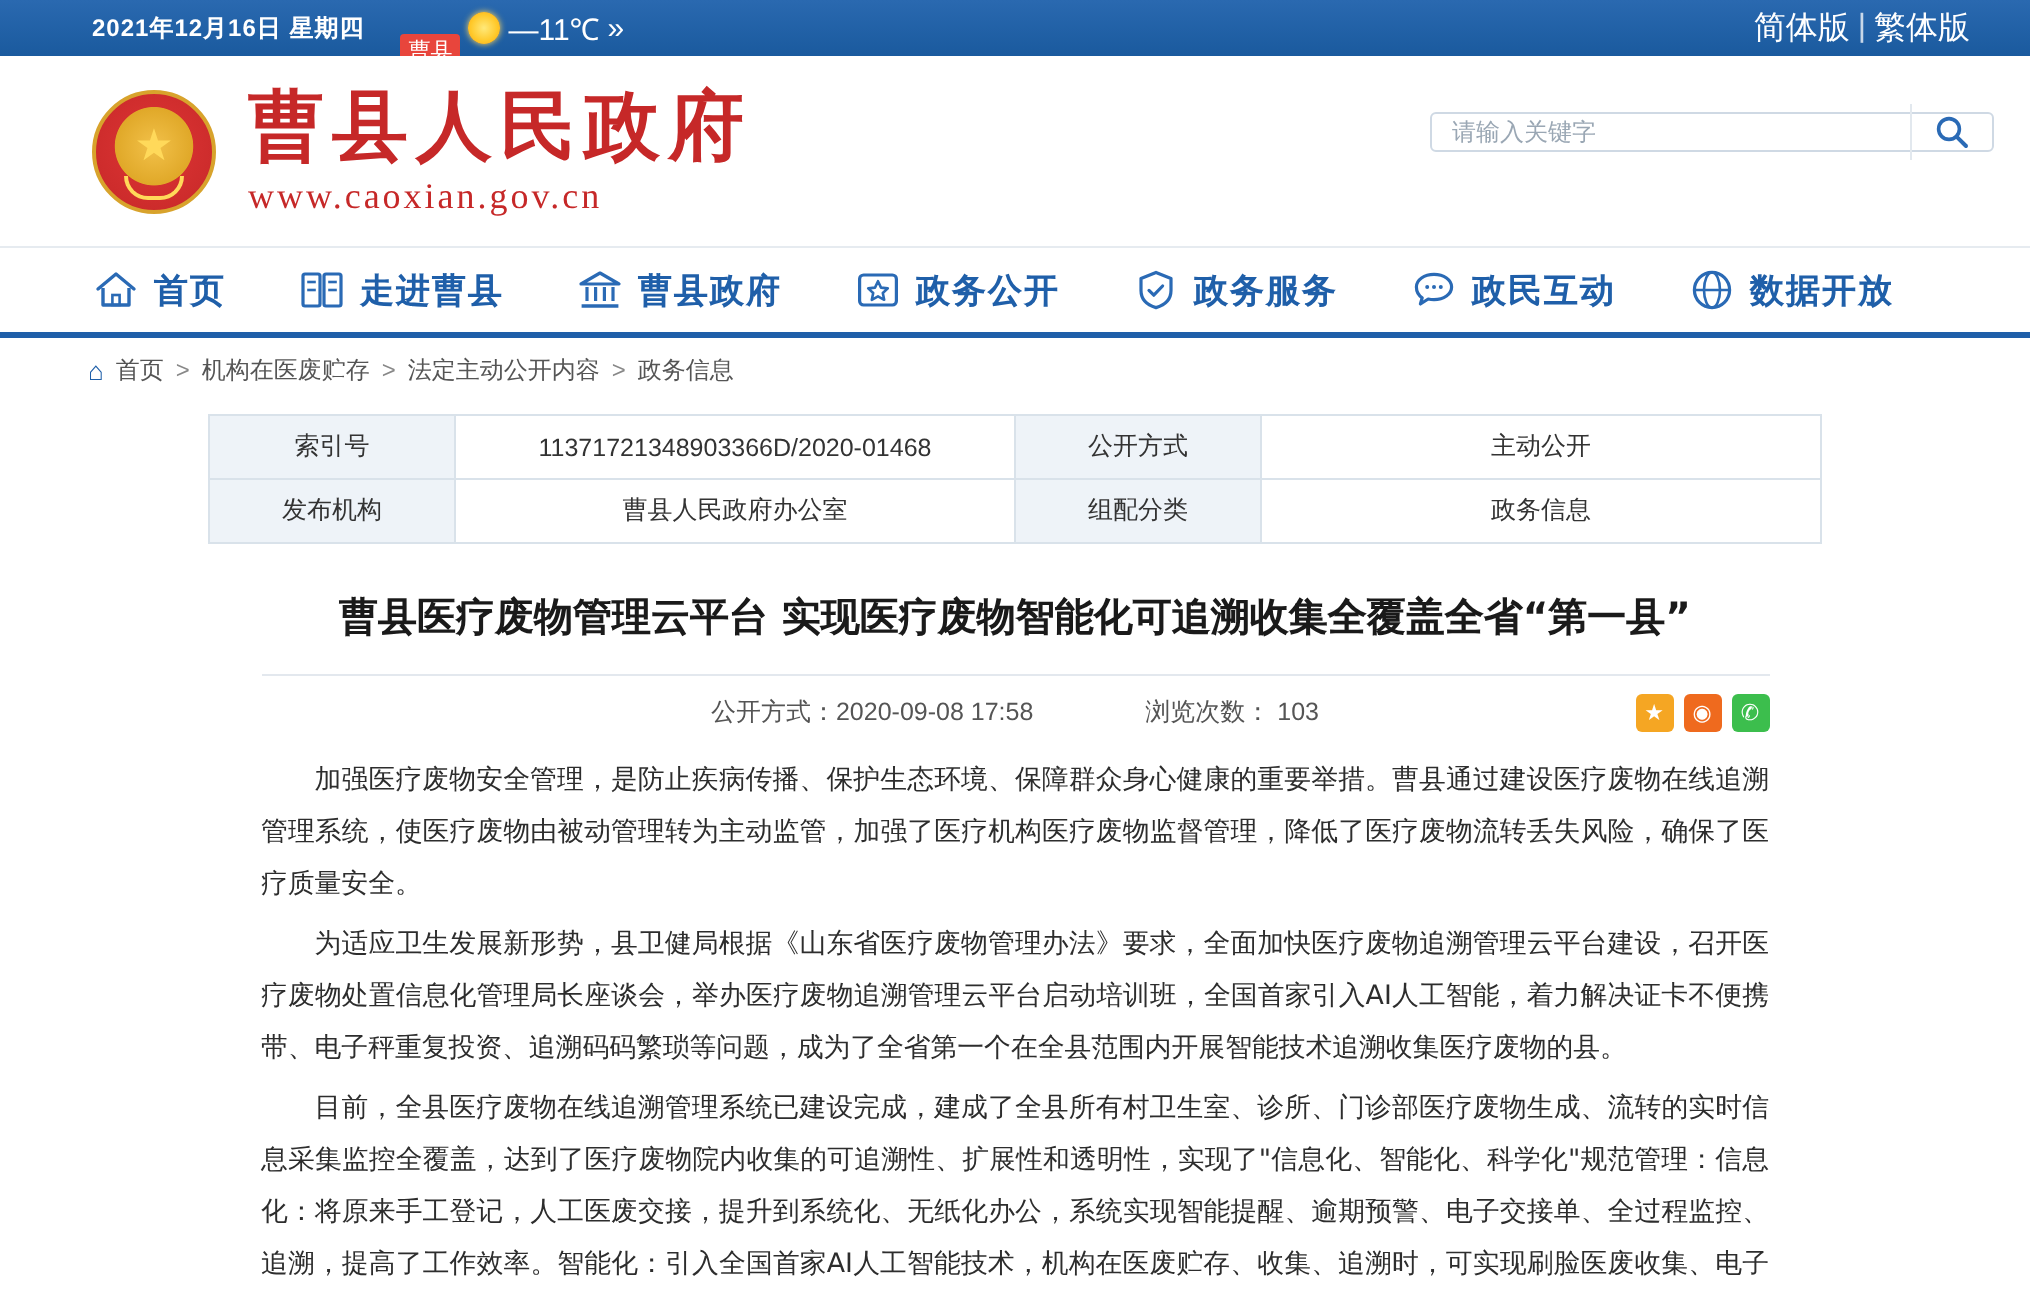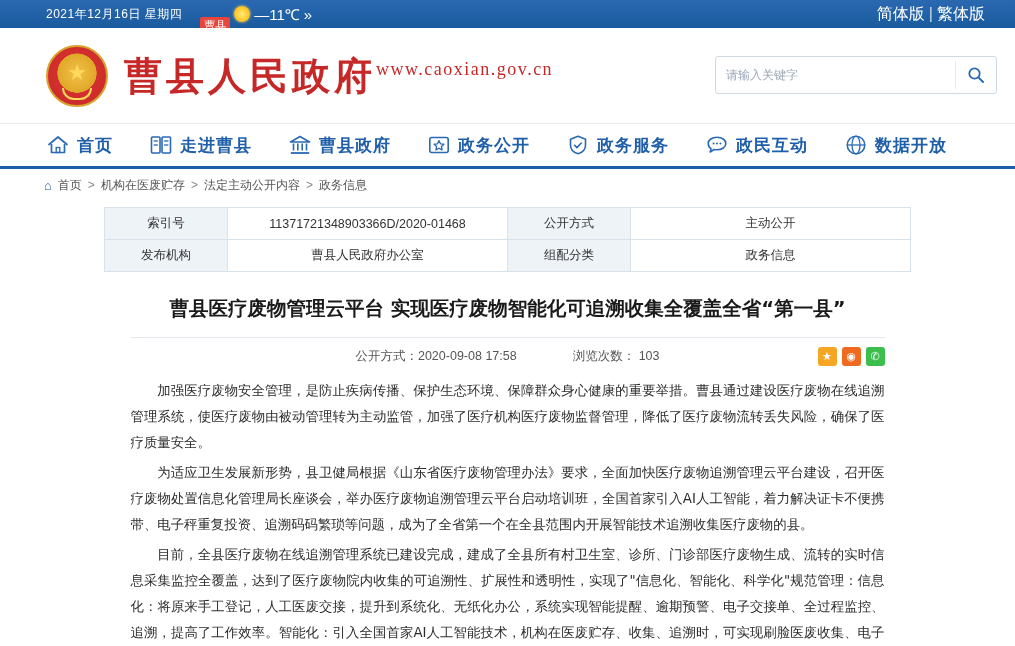--- a/index.html
+++ b/index.html
@@ -29,20 +29,21 @@
     color: #fff;
     display: flex;
     align-items: center;
     padding: 0 16px;
     font-size: 12px;
     box-sizing: border-box;
   }
   .topbar .date {
     margin-left: 30px;
     letter-spacing: .5px;
+    font-weight: bold;
   }
   .topbar .weather {
     margin-left: 18px;
     display: flex;
     align-items: center;
     gap: 4px;
   }
   .weather-city {
     background: #e8453c;
     color: #fff;
@@ -104,21 +105,21 @@
     transform: translateX(-50%);
     width: 30px; height: 12px;
     border: 2px solid #ffd95a;
     border-top: none;
     border-radius: 0 0 16px 16px;
     box-sizing: border-box;
   }
   .sitetitle {
     margin-left: 16px;
     display: flex;
-    flex-direction: row;
+    flex-direction: column;
     justify-content: center;
   }
   .sitetitle .cn {
     font-family: "DejaVu Serif", "Liberation Serif", serif;
     font-weight: bold;
     font-size: 38px;
     color: #c62828;
     letter-spacing: 4px;
     line-height: 1.1;
   }
@@ -127,21 +128,21 @@
     color: #c62828;
     font-family: "Liberation Serif", serif;
     letter-spacing: 1.5px;
     margin-top: 4px;
   }
   .searchbox {
     position: absolute;
     right: 18px;
     top: 28px;
     width: 282px;
-    height: 38px;
+    height: 20px;
     border: 1px solid #cfd9e4;
     border-radius: 3px;
     background: #fff;
     display: flex;
     align-items: center;
     box-sizing: border-box;
   }
   .searchbox input {
     flex: 1;
     border: none;

